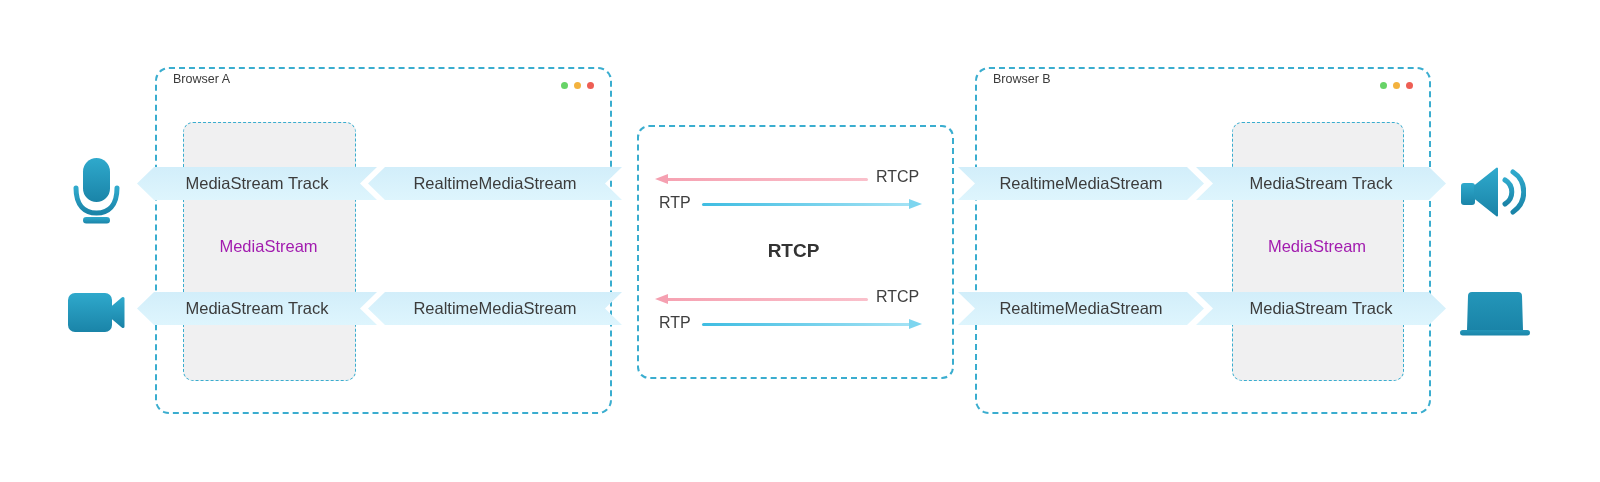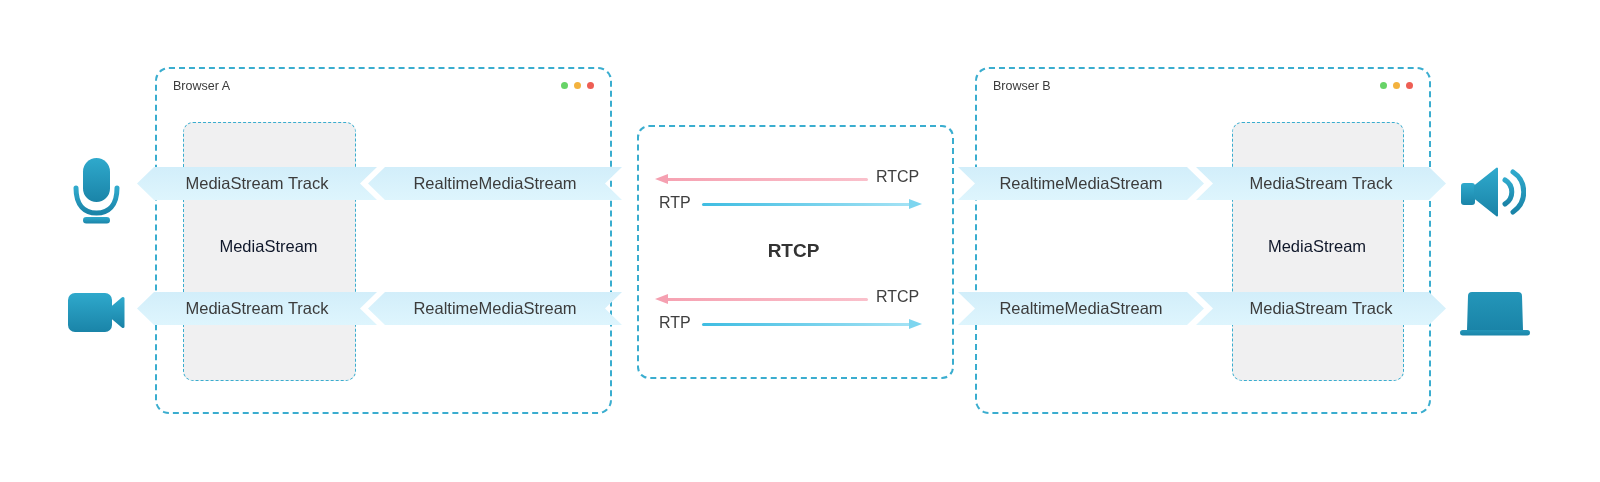--- a/index.html
+++ b/index.html
@@ -4,32 +4,32 @@
 <style>
   html,body{margin:0;padding:0;background:#ffffff;}
   .canvas{
     position:relative;width:1600px;height:482px;background:#ffffff;overflow:hidden;
     font-family:"Liberation Sans",sans-serif;color:#3c3c3c;
   }
   
   .window{
     position:absolute;border:2px dashed #3aadcf;border-radius:14px;background:#ffffff;z-index:1;
   }
-  .window-title{position:absolute;left:16px;top:10px;font-size:12.5px;color:#3a3a3a;}
+  .window-title{position:absolute;left:16px;top:3px;font-size:12.5px;color:#3a3a3a;}
   .dots{position:absolute;right:16px;top:13px;display:flex;gap:6px;}
   .dot{width:7px;height:7px;border-radius:50%;}
   .dot.green{background:#67d367;}
   .dot.yellow{background:#f3b23e;}
   .dot.red{background:#ee5e54;}
   
   .group-box{
     position:absolute;border:1.6px dashed #3aadcf;border-radius:10px;background:#f0f0f1;z-index:2;
   }
   .group-label{
-    position:absolute;z-index:2;text-align:center;font-size:16.5px;color:#0f172a;
+    position:absolute;z-index:2;text-align:center;font-size:16.5px;color:#a21caf;
   }
   
   .chev{
     position:absolute;height:33px;z-index:3;
     background:linear-gradient(180deg,#d2eefa,#def5fd);
     display:flex;align-items:center;justify-content:center;
     font-size:16.5px;color:#3c3c3c;white-space:nowrap;
   }
   .chev.left{clip-path:polygon(0 50%,17px 0,100% 0,calc(100% - 17px) 50%,100% 100%,17px 100%);}
   .chev.right{clip-path:polygon(0 0,calc(100% - 17px) 0,100% 50%,calc(100% - 17px) 100%,0 100%,17px 50%);}

